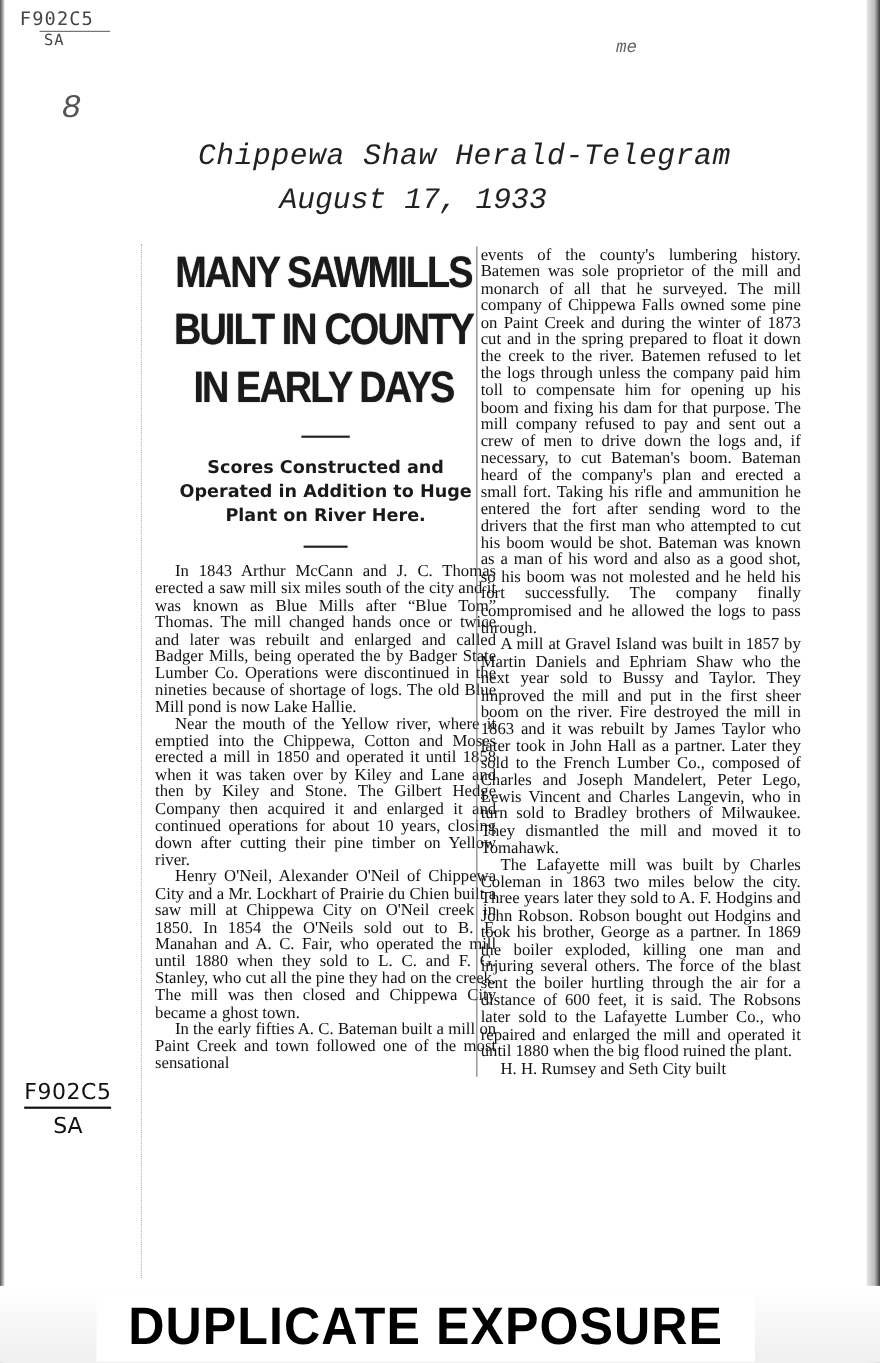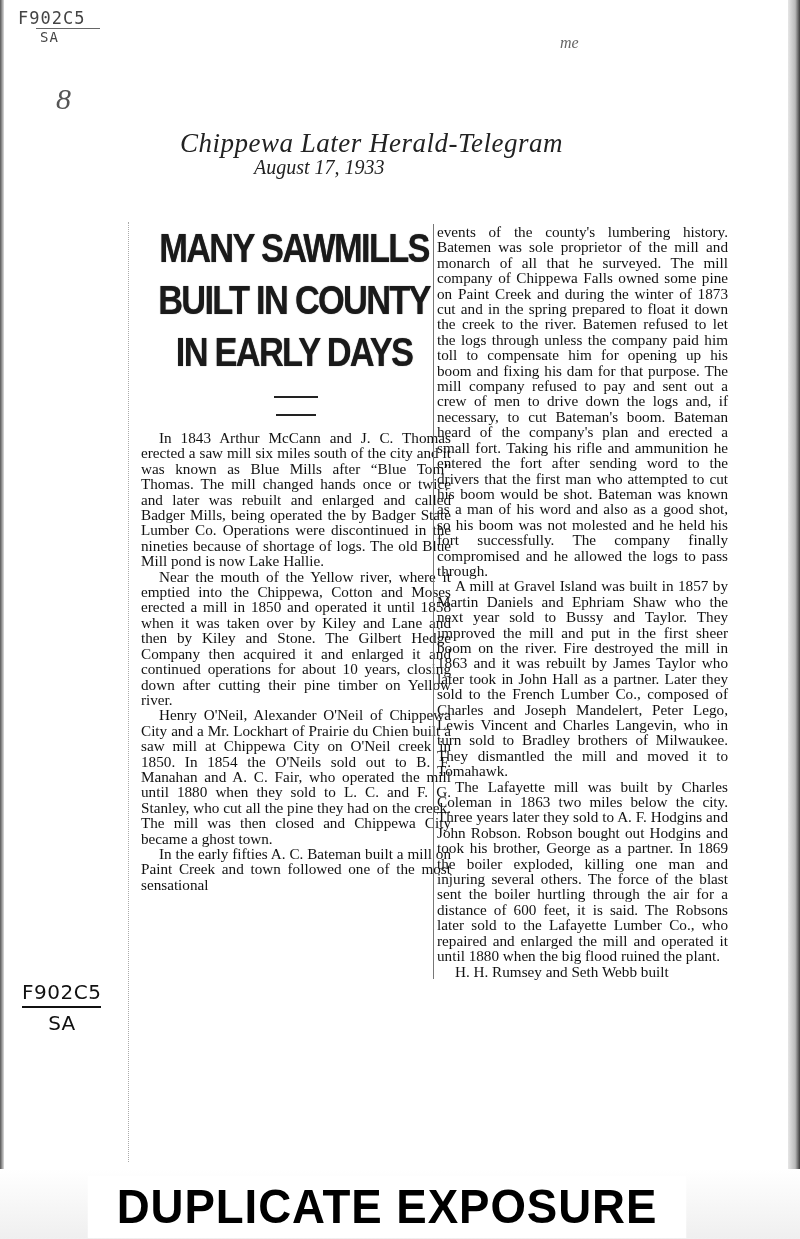--- a/index.html
+++ b/index.html
@@ -15,29 +15,29 @@
   }
   .edge-left {
     position: absolute; left: 0; top: 0; width: 4px; height: 1239px;
     background: linear-gradient(to right, #555, #ddd);
   }
   .bottom-band {
     position: absolute; left: 0; bottom: 0; width: 800px; height: 70px;
     background: linear-gradient(to bottom, #fff 0%, #efefef 100%);
   }
   .hand {
-    position: absolute; font-family: Liberation Serif, serif; font-style: italic;
+    position: absolute; font-family: Liberation Mono, monospace; font-style: italic;
     color: #333; font-weight: normal;
   }
   .stamp-top { left: 18px; top: 8px; font-family: "DejaVu Sans Mono", monospace; font-style: normal; font-size: 17px; letter-spacing: 1px; color: #444; }
   .stamp-top .sa { display:block; margin-left: 18px; margin-top: 0px; border-top: 1px solid #666; width: 60px; font-size: 14px; padding-left: 4px; }
   .mark-8 { left: 56px; top: 82px; font-size: 30px; color: #555; }
   .mark-me { left: 560px; top: 34px; font-size: 16px; color: #666; }
   .source-line { left: 180px; top: 128px; font-size: 27px; letter-spacing: 0.5px; color: #222; }
-  .date-line { left: 254px; top: 156px; font-size: 20px; color: #222; }
+  .date-line { left: 254px; top: 168px; font-size: 27px; color: #222; }
   .stamp-side {
     position: absolute; left: 22px; top: 980px; font-family: "DejaVu Sans", sans-serif;
     font-size: 20px; color: #111;
   }
   .stamp-side .code { display: block; border-bottom: 2px solid #111; padding-bottom: 2px; letter-spacing: 0.5px; }
   .stamp-side .sa { display: block; text-align: center; font-size: 20px; margin-top: 3px; }
 
   .clip {
     position: absolute; left: 128px; top: 222px; width: 595px; height: 940px;
     border-left: 1px dotted #aaa;
@@ -88,47 +88,48 @@
 <div class="edge-left"></div>
 <div class="edge-right"></div>
 <div class="bottom-band"></div>
 
 <div class="hand stamp-top">
   <span>F902C5</span>
   <span class="sa">SA</span>
 </div>
 <div class="hand mark-8">8</div>
 <div class="hand mark-me">me</div>
-<div class="hand source-line">Chippewa Later Herald-Telegram</div>
+<div class="hand source-line">Chippewa Shaw Herald-Telegram</div>
 <div class="hand date-line">August 17, 1933</div>
 
 <div class="stamp-side">
   <span class="code">F902C5</span>
   <span class="sa">SA</span>
 </div>
 
 <div class="clip">
   <div class="col-left">
     <div class="headline">
       <div>MANY SAWMILLS</div>
       <div>BUILT IN COUNTY</div>
       <div>IN EARLY DAYS</div>
     </div>
     <div class="rule-short"></div>
+    <div class="deck">Scores Constructed and Operated in Addition to Huge Plant on River Here.</div>
     <div class="rule-short2"></div>
     <div class="body-text">
       <p>In 1843 Arthur McCann and J. C. Thomas erected a saw mill six miles south of the city and it was known as Blue Mills after “Blue Tom” Thomas. The mill changed hands once or twice and later was rebuilt and enlarged and called Badger Mills, being operated the by Badger State Lumber Co. Operations were discontinued in the nineties because of shortage of logs. The old Blue Mill pond is now Lake Hallie.</p>
       <p>Near the mouth of the Yellow river, where it emptied into the Chippewa, Cotton and Moses erected a mill in 1850 and operated it until 1858 when it was taken over by Kiley and Lane and then by Kiley and Stone. The Gilbert Hedge Company then acquired it and enlarged it and continued operations for about 10 years, closing down after cutting their pine timber on Yellow river.</p>
       <p>Henry O'Neil, Alexander O'Neil of Chippewa City and a Mr. Lockhart of Prairie du Chien built a saw mill at Chippewa City on O'Neil creek in 1850. In 1854 the O'Neils sold out to B. F. Manahan and A. C. Fair, who operated the mill until 1880 when they sold to L. C. and F. G. Stanley, who cut all the pine they had on the creek. The mill was then closed and Chippewa City became a ghost town.</p>
       <p>In the early fifties A. C. Bateman built a mill on Paint Creek and town followed one of the most sensational</p>
     </div>
   </div>
   <div class="col-right">
     <div class="body-text">
       <p class="cont">events of the county's lumbering history. Batemen was sole proprietor of the mill and monarch of all that he surveyed. The mill company of Chippewa Falls owned some pine on Paint Creek and during the winter of 1873 cut and in the spring prepared to float it down the creek to the river. Batemen refused to let the logs through unless the company paid him toll to compensate him for opening up his boom and fixing his dam for that purpose. The mill company refused to pay and sent out a crew of men to drive down the logs and, if necessary, to cut Bateman's boom. Bateman heard of the company's plan and erected a small fort. Taking his rifle and ammunition he entered the fort after sending word to the drivers that the first man who attempted to cut his boom would be shot. Bateman was known as a man of his word and also as a good shot, so his boom was not molested and he held his fort successfully. The company finally compromised and he allowed the logs to pass through.</p>
       <p>A mill at Gravel Island was built in 1857 by Martin Daniels and Ephriam Shaw who the next year sold to Bussy and Taylor. They improved the mill and put in the first sheer boom on the river. Fire destroyed the mill in 1863 and it was rebuilt by James Taylor who later took in John Hall as a partner. Later they sold to the French Lumber Co., composed of Charles and Joseph Mandelert, Peter Lego, Lewis Vincent and Charles Langevin, who in turn sold to Bradley brothers of Milwaukee. They dismantled the mill and moved it to Tomahawk.</p>
       <p>The Lafayette mill was built by Charles Coleman in 1863 two miles below the city. Three years later they sold to A. F. Hodgins and John Robson. Robson bought out Hodgins and took his brother, George as a partner. In 1869 the boiler exploded, killing one man and injuring several others. The force of the blast sent the boiler hurtling through the air for a distance of 600 feet, it is said. The Robsons later sold to the Lafayette Lumber Co., who repaired and enlarged the mill and operated it until 1880 when the big flood ruined the plant.</p>
-      <p>H. H. Rumsey and Seth Webb built</p>
+      <p>H. H. Rumsey and Seth City built</p>
     </div>
   </div>
 </div>
 
 <div class="dup">DUPLICATE EXPOSURE</div>
 
 </body></html>

